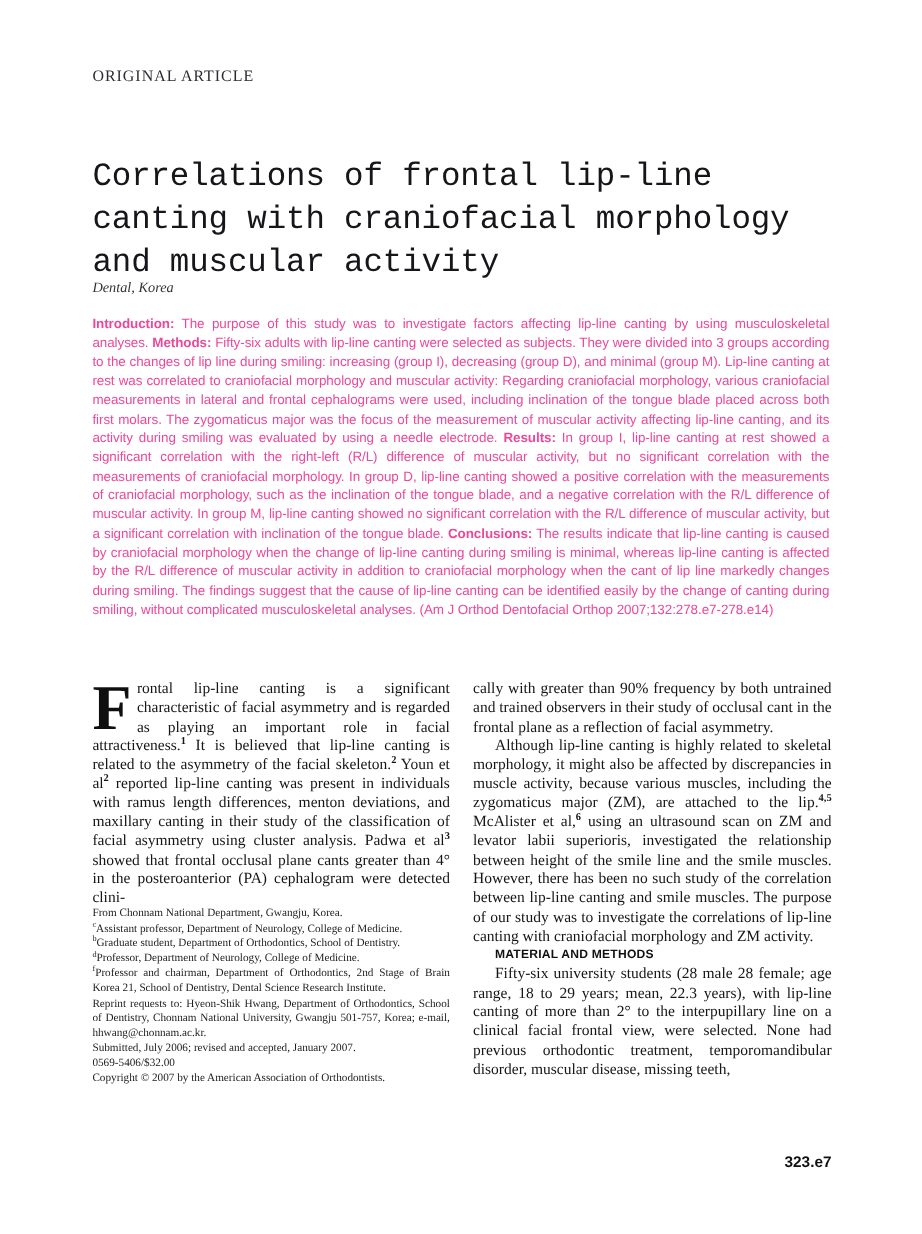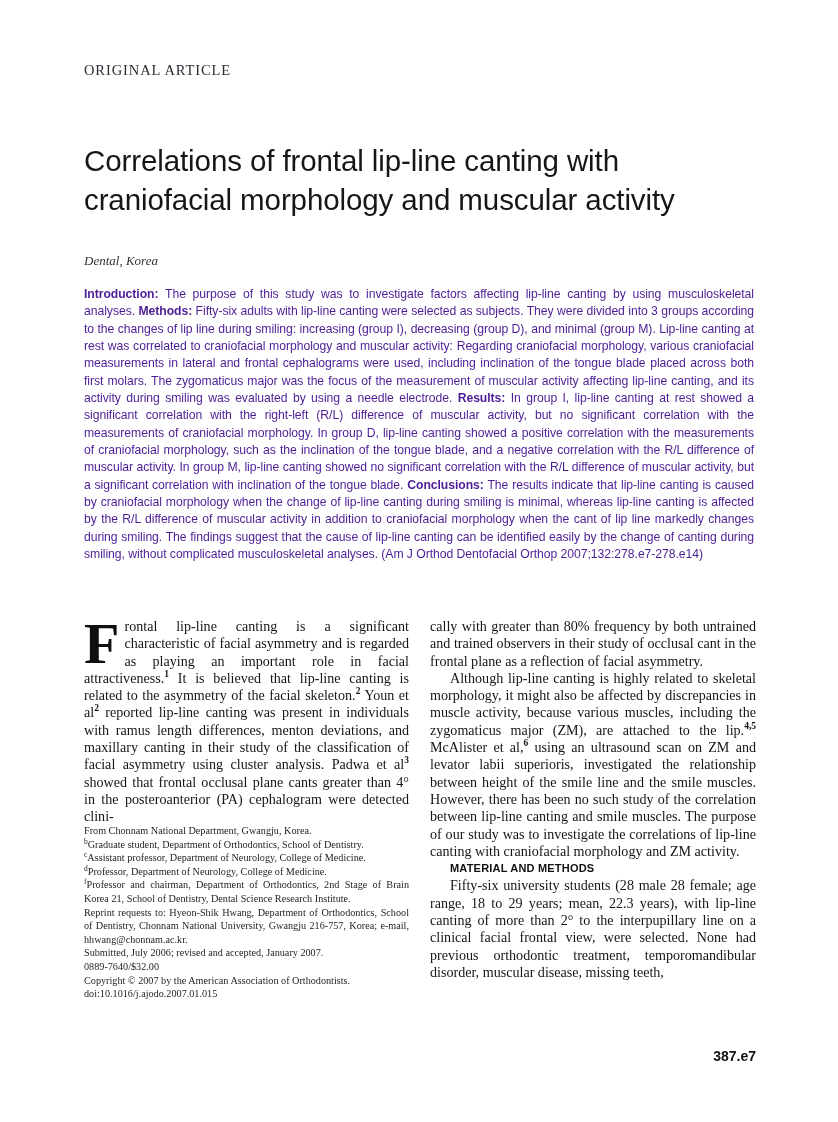--- a/index.html
+++ b/index.html
@@ -33,21 +33,21 @@
     letter-spacing: 0.9px;
     color: #2b2b33;
     white-space: nowrap;
   }
 
   .title {
     position: absolute;
     left: 84px;
     top: 121px;
     width: 680px;
-    font-family: Liberation Sans, sans-serif;
+    font-family: Liberation Mono, monospace;
     font-size: 29.5px;
     font-weight: 400;
     line-height: 39px;
     color: #16161a;
     letter-spacing: -0.1px;
   }
 
   .authors {
     position: absolute;
     left: 84px;
@@ -78,21 +78,21 @@
   
   .abstract {
     position: absolute;
     left: 84px;
     top: 286px;
     width: 670px;
     font-family: "Liberation Sans", "DejaVu Sans", sans-serif;
     font-size: 12.2px;
     line-height: 17.35px;
     text-align: justify;
-    color: #4c1d95;
+    color: #ec4899;
     letter-spacing: -0.05px;
   }
   .abstract b { font-weight: bold; }
 
   
   .col {
     position: absolute;
     width: 325px;
     font-family: "Liberation Serif", "DejaVu Serif", serif;
     font-size: 14.1px;
@@ -168,34 +168,33 @@
 
   <div class="abstract">
     <b>Introduction:</b><span> The purpose of this study was to investigate factors affecting lip-line canting by using musculoskeletal analyses. </span><b>Methods:</b><span> Fifty-six adults with lip-line canting were selected as subjects. They were divided into 3 groups according to the changes of lip line during smiling: increasing (group I), decreasing (group D), and minimal (group M). Lip-line canting at rest was correlated to craniofacial morphology and muscular activity: Regarding craniofacial morphology, various craniofacial measurements in lateral and frontal cephalograms were used, including inclination of the tongue blade placed across both first molars. The zygomaticus major was the focus of the measurement of muscular activity affecting lip-line canting, and its activity during smiling was evaluated by using a needle electrode. </span><b>Results:</b><span> In group I, lip-line canting at rest showed a significant correlation with the right-left (R/L) difference of muscular activity, but no significant correlation with the measurements of craniofacial morphology. In group D, lip-line canting showed a positive correlation with the measurements of craniofacial morphology, such as the inclination of the tongue blade, and a negative correlation with the R/L difference of muscular activity. In group M, lip-line canting showed no significant correlation with the R/L difference of muscular activity, but a significant correlation with inclination of the tongue blade. </span><b>Conclusions:</b><span> The results indicate that lip-line canting is caused by craniofacial morphology when the change of lip-line canting during smiling is minimal, whereas lip-line canting is affected by the R/L difference of muscular activity in addition to craniofacial morphology when the cant of lip line markedly changes during smiling. The findings suggest that the cause of lip-line canting can be identified easily by the change of canting during smiling, without complicated musculoskeletal analyses. </span><span>(Am J Orthod Dentofacial Orthop 2007;132:278.e7-278.e14)</span>
   </div>
 
   <div class="col col-left">
     <p class="first"><span class="dropcap">F</span><span>rontal lip-line canting is a significant characteristic of facial asymmetry and is regarded as playing an important role in facial attractiveness.<sup>1</sup> It is believed that lip-line canting is related to the asymmetry of the facial skeleton.<sup>2</sup> Youn et al<sup>2</sup> reported lip-line canting was present in individuals with ramus length differences, menton deviations, and maxillary canting in their study of the classification of facial asymmetry using cluster analysis. Padwa et al<sup>3</sup> showed that frontal occlusal plane cants greater than 4° in the posteroanterior (PA) cephalogram were detected clini-</span></p>
   </div>
 
   <div class="col col-right">
-    <p class="first">cally with greater than 80% frequency by both untrained and trained observers in their study of occlusal cant in the frontal plane as a reflection of facial asymmetry.</p>
+    <p class="first">cally with greater than 90% frequency by both untrained and trained observers in their study of occlusal cant in the frontal plane as a reflection of facial asymmetry.</p>
     <p>Although lip-line canting is highly related to skeletal morphology, it might also be affected by discrepancies in muscle activity, because various muscles, including the zygomaticus major (ZM), are attached to the lip.<sup>4,5</sup> McAlister et al,<sup>6</sup> using an ultrasound scan on ZM and levator labii superioris, investigated the relationship between height of the smile line and the smile muscles. However, there has been no such study of the correlation between lip-line canting and smile muscles. The purpose of our study was to investigate the correlations of lip-line canting with craniofacial morphology and ZM activity.</p>
     <p class="sec-head">MATERIAL AND METHODS</p>
     <p>Fifty-six university students (28 male 28 female; age range, 18 to 29 years; mean, 22.3 years), with lip-line canting of more than 2° to the interpupillary line on a clinical facial frontal view, were selected. None had previous orthodontic treatment, temporomandibular disorder, muscular disease, missing teeth,</p>
   </div>
 
   <div class="footnotes">
     <div>From Chonnam National Department, Gwangju, Korea.</div>
+    <div><sup>c</sup>Assistant professor, Department of Neurology, College of Medicine.</div>
     <div><sup>b</sup>Graduate student, Department of Orthodontics, School of Dentistry.</div>
-    <div><sup>c</sup>Assistant professor, Department of Neurology, College of Medicine.</div>
     <div><sup>d</sup>Professor, Department of Neurology, College of Medicine.</div>
     <div><sup>f</sup>Professor and chairman, Department of Orthodontics, 2nd Stage of Brain Korea 21, School of Dentistry, Dental Science Research Institute.</div>
-    <div>Reprint requests to: Hyeon-Shik Hwang, Department of Orthodontics, School of Dentistry, Chonnam National University, Gwangju 216-757, Korea; e-mail, hhwang@chonnam.ac.kr.</div>
+    <div>Reprint requests to: Hyeon-Shik Hwang, Department of Orthodontics, School of Dentistry, Chonnam National University, Gwangju 501-757, Korea; e-mail, hhwang@chonnam.ac.kr.</div>
     <div>Submitted, July 2006; revised and accepted, January 2007.</div>
-    <div>0889-7640/$32.00</div>
+    <div>0569-5406/$32.00</div>
     <div>Copyright © 2007 by the American Association of Orthodontists.</div>
-    <div>doi:10.1016/j.ajodo.2007.01.015</div>
-  </div>
-
-  <div class="folio">387.e7</div>
+  </div>
+
+  <div class="folio">323.e7</div>
 
 </div>
 
 </body></html>

